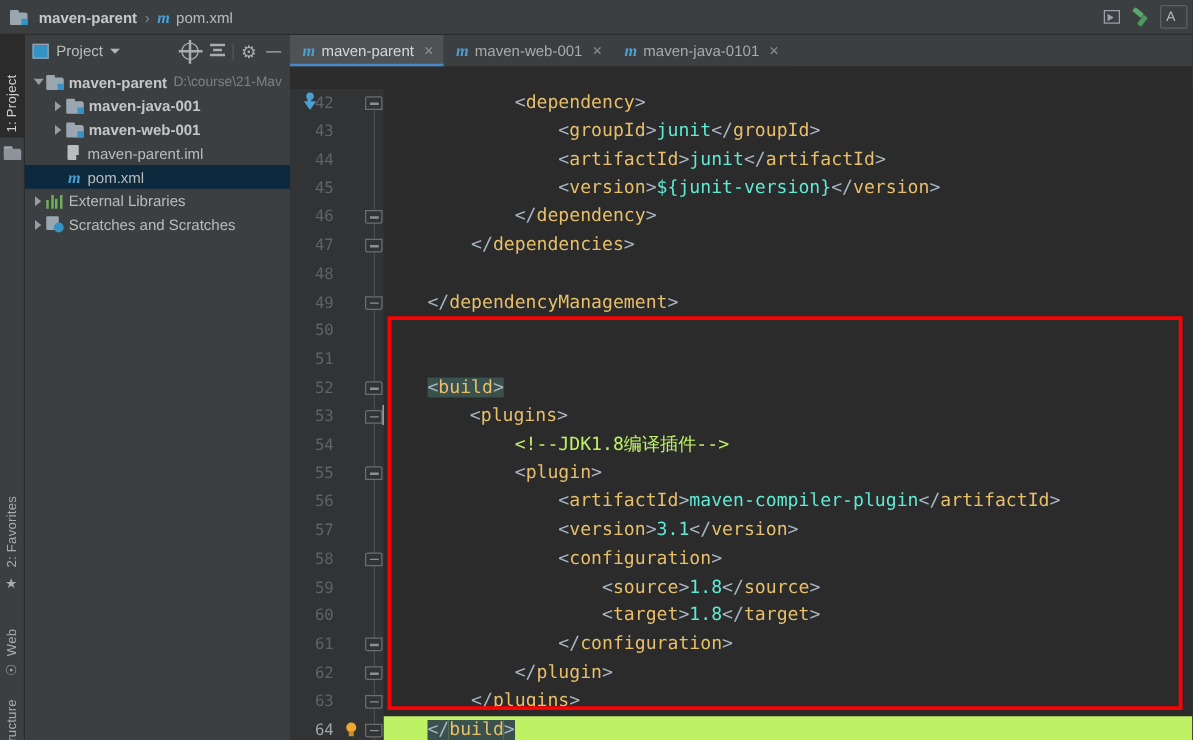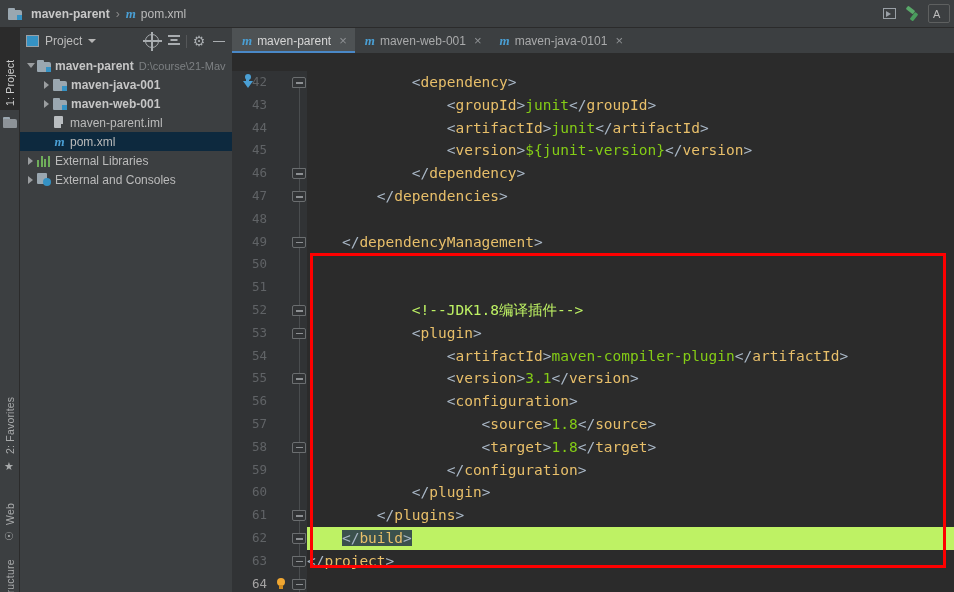--- a/index.html
+++ b/index.html
@@ -134,21 +134,21 @@
   .bulb { position:absolute; left:43px; width:12px; height:14px; }
   .bulb .g { position:absolute; left:2px; top:0px; width:8px; height:8px; border-radius:50%; background:#f0a732; }
   .bulb .st { position:absolute; left:4px; top:7.5px; width:4px; height:3.5px; background:#cf8b1f; }
 
   .lines { position:absolute; left:75px; top:0; width: 647px; }
   .cl { height: 22.8px; line-height: 22.8px; white-space: pre;
         font-family: "DejaVu Sans Mono", monospace; font-size: 14.5px; }
   .cl.cur { background: #bef264; }
   .pk { color: #a9b7c6; }        
   .tg { color: #e8bf6a; }        
-  .tx { color: #84cc16; }        
+  .tx { color: #5eead4; }        
   .cm { color: #bef264; }        
   .hl { background: #3b514d; }   
   .caret { display:inline-block; width:0; border-left:1px solid #bbb; height:16px;
            vertical-align:-3px; margin:0 -1px; }
 
   .redrect { position:absolute; left: 310px; top: 253px; width: 636px; height: 315px;
              border: 3px solid #fe0000; pointer-events:none; }
 </style>
 </head>
 <body>
@@ -281,21 +281,21 @@
       </div>
 
       <div class="trow">
         <span class="tw">
             <span class="arr closed"></span>
           </span>
         <span class="ic-scr">
             <span class="s"></span>
             <span class="c"></span>
           </span>
-        <span class="tlabel">External and Consoles</span>
+        <span class="tlabel">Scratches and Scratches</span>
       </div>
     </div>
   </div>
 
   <div class="editor">
     <div class="tabstrip">
       <div class="etab active">
         <span class="m-glyph">m</span>
         <span>maven-parent</span>
         <span class="x">×</span>
@@ -372,20 +372,22 @@
           <div class="cl">            <span class="pk">&lt;</span><span class="tg">dependency</span><span class="pk">&gt;</span></div>
           <div class="cl">                <span class="pk">&lt;</span><span class="tg">groupId</span><span class="pk">&gt;</span><span class="tx">junit</span><span class="pk">&lt;/</span><span class="tg">groupId</span><span class="pk">&gt;</span></div>
           <div class="cl">                <span class="pk">&lt;</span><span class="tg">artifactId</span><span class="pk">&gt;</span><span class="tx">junit</span><span class="pk">&lt;/</span><span class="tg">artifactId</span><span class="pk">&gt;</span></div>
           <div class="cl">                <span class="pk">&lt;</span><span class="tg">version</span><span class="pk">&gt;</span><span class="tx">${junit-version}</span><span class="pk">&lt;/</span><span class="tg">version</span><span class="pk">&gt;</span></div>
           <div class="cl">            <span class="pk">&lt;/</span><span class="tg">dependency</span><span class="pk">&gt;</span></div>
           <div class="cl">        <span class="pk">&lt;/</span><span class="tg">dependencies</span><span class="pk">&gt;</span></div>
           <div class="cl"></div>
           <div class="cl">    <span class="pk">&lt;/</span><span class="tg">dependencyManagement</span><span class="pk">&gt;</span></div>
           <div class="cl"></div>
           <div class="cl"></div>
+          <div class="cl">    <span class="pk hl">&lt;</span><span class="tg hl">build</span><span class="pk hl">&gt;</span></div>
+          <div class="cl"><span class="caret"></span>        <span class="pk">&lt;</span><span class="tg">plugins</span><span class="pk">&gt;</span></div>
           <div class="cl">            <span class="cm">&lt;!--JDK1.8编译插件--&gt;</span></div>
           <div class="cl">            <span class="pk">&lt;</span><span class="tg">plugin</span><span class="pk">&gt;</span></div>
           <div class="cl">                <span class="pk">&lt;</span><span class="tg">artifactId</span><span class="pk">&gt;</span><span class="tx">maven-compiler-plugin</span><span class="pk">&lt;/</span><span class="tg">artifactId</span><span class="pk">&gt;</span></div>
           <div class="cl">                <span class="pk">&lt;</span><span class="tg">version</span><span class="pk">&gt;</span><span class="tx">3.1</span><span class="pk">&lt;/</span><span class="tg">version</span><span class="pk">&gt;</span></div>
           <div class="cl">                <span class="pk">&lt;</span><span class="tg">configuration</span><span class="pk">&gt;</span></div>
           <div class="cl">                    <span class="pk">&lt;</span><span class="tg">source</span><span class="pk">&gt;</span><span class="tx">1.8</span><span class="pk">&lt;/</span><span class="tg">source</span><span class="pk">&gt;</span></div>
           <div class="cl">                    <span class="pk">&lt;</span><span class="tg">target</span><span class="pk">&gt;</span><span class="tx">1.8</span><span class="pk">&lt;/</span><span class="tg">target</span><span class="pk">&gt;</span></div>
           <div class="cl">                <span class="pk">&lt;/</span><span class="tg">configuration</span><span class="pk">&gt;</span></div>
           <div class="cl">            <span class="pk">&lt;/</span><span class="tg">plugin</span><span class="pk">&gt;</span></div>
           <div class="cl">        <span class="pk">&lt;/</span><span class="tg">plugins</span><span class="pk">&gt;</span></div>

